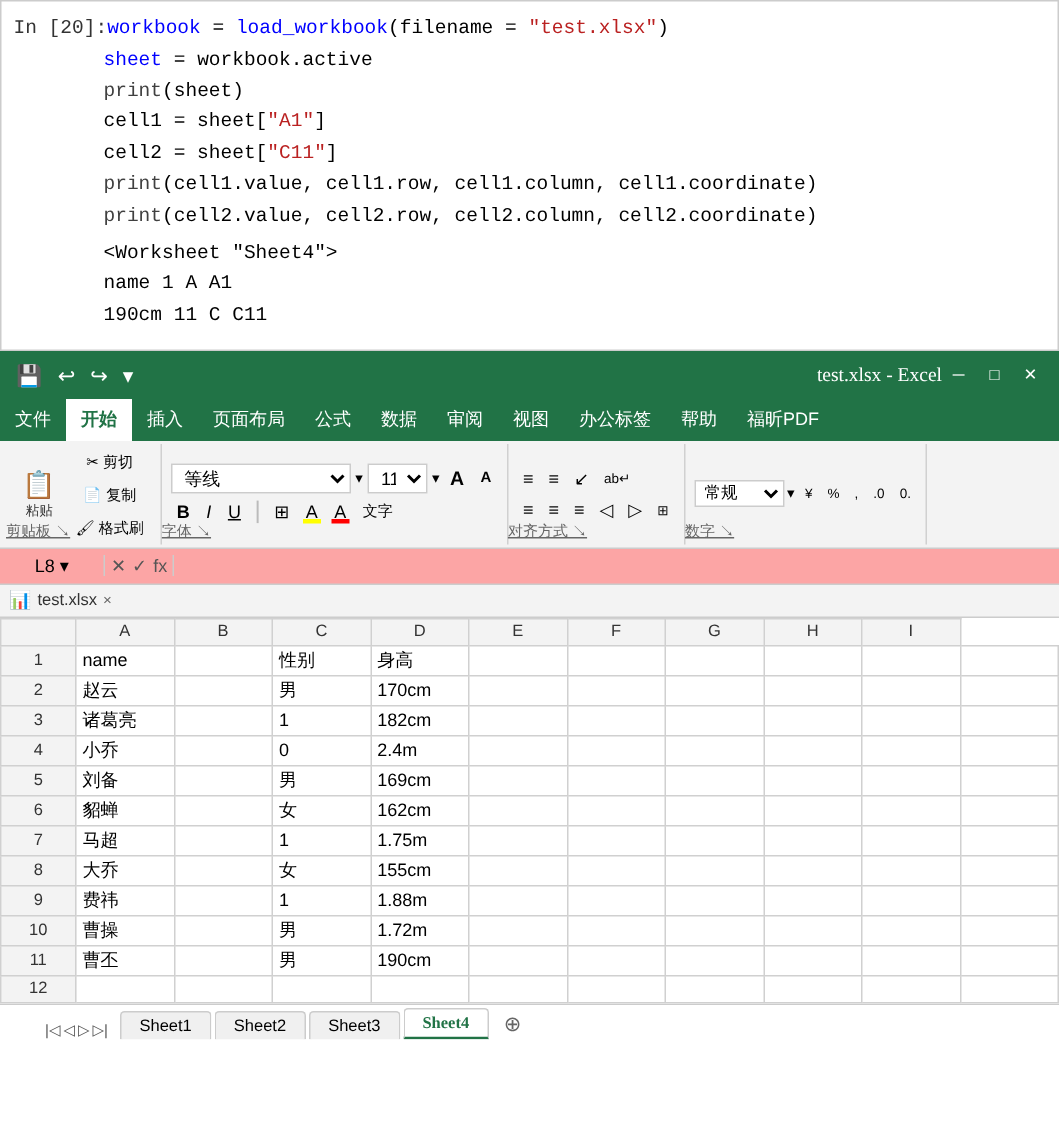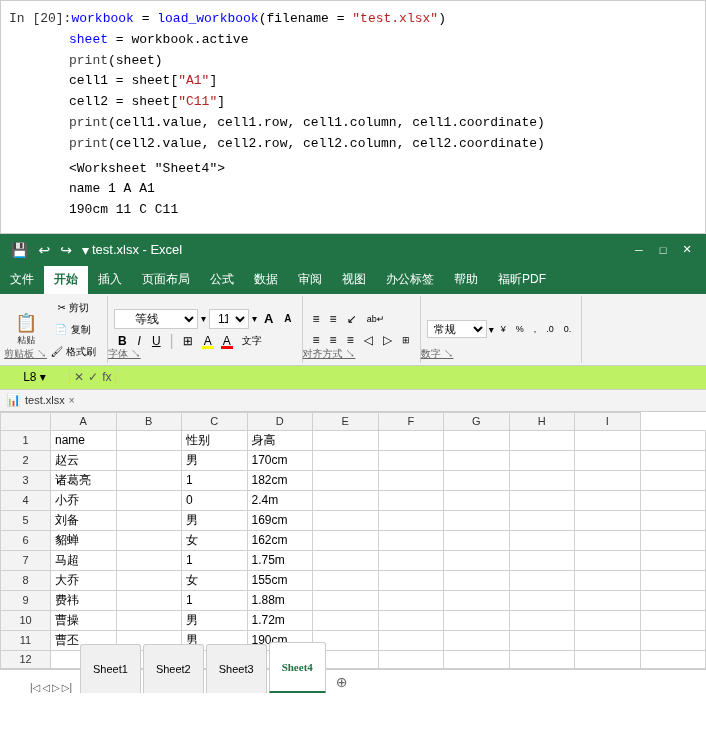--- a/index.html
+++ b/index.html
@@ -43,22 +43,23 @@
       color: #fff;
       display: flex;
       align-items: center;
       padding: 4px 8px;
       font-size: 12px;
       font-family: 'Segoe UI', Arial, sans-serif;
       height: 32px;
     }
     .excel-titlebar .title-center {
       flex: 1;
-      text-align: left;
+      text-align: right;
       font-size: 13px;
+      font-family: Liberation Serif, serif;
     }
     .excel-titlebar .win-controls {
       display: flex;
       gap: 2px;
     }
     .win-btn {
       width: 22px; height: 22px;
       background: transparent;
       border: none;
       color: #fff;
@@ -147,23 +148,23 @@
     
     .font-select-area {
       display: flex; flex-direction: column; gap: 3px;
     }
     .font-row1, .font-row2 {
       display: flex; align-items: center; gap: 3px;
     }
     .font-dropdown {
       background: #fff;
       border: 1px solid #ccc;
-      padding: 1px 16px;
-      font-size: 12px;
-      width: 84px;
+      padding: 1px 4px;
+      font-size: 12px;
+      width: 120px;
       cursor: pointer;
     }
     .size-dropdown {
       background: #fff;
       border: 1px solid #ccc;
       padding: 1px 4px;
       font-size: 12px;
       width: 40px;
       cursor: pointer;
     }
@@ -174,21 +175,21 @@
       font-size: 12px;
       padding: 1px 3px;
       border-radius: 2px;
     }
     .bold-btn { font-weight: bold; }
     .italic-btn { font-style: italic; }
     .under-btn { text-decoration: underline; }
 
     
     .formula-bar {
-      background: #bef264;
+      background: #fca5a5;
       border-bottom: 1px solid #ccc;
       display: flex;
       align-items: center;
       height: 24px;
       font-family: 'Segoe UI', Arial, sans-serif;
       font-size: 12px;
     }
     .cell-ref-box {
       width: 70px;
       border-right: 1px solid #ccc;
@@ -212,21 +213,21 @@
       background: #fff;
       border-top: 1px solid #ccc;
       display: flex;
       align-items: flex-end;
       height: 24px;
       padding-left: 30px;
       font-family: 'Segoe UI', Arial, sans-serif;
       font-size: 11px;
     }
     .sheet-tab {
-      padding: 18px 12px;
+      padding: 3px 12px;
       border: 1px solid #ccc;
       border-bottom: none;
       cursor: pointer;
       background: #f0f0f0;
       margin-right: 2px;
       border-radius: 3px 3px 0 0;
     }
     .sheet-tab.active {
       background: #fff;
       color: #217346;

